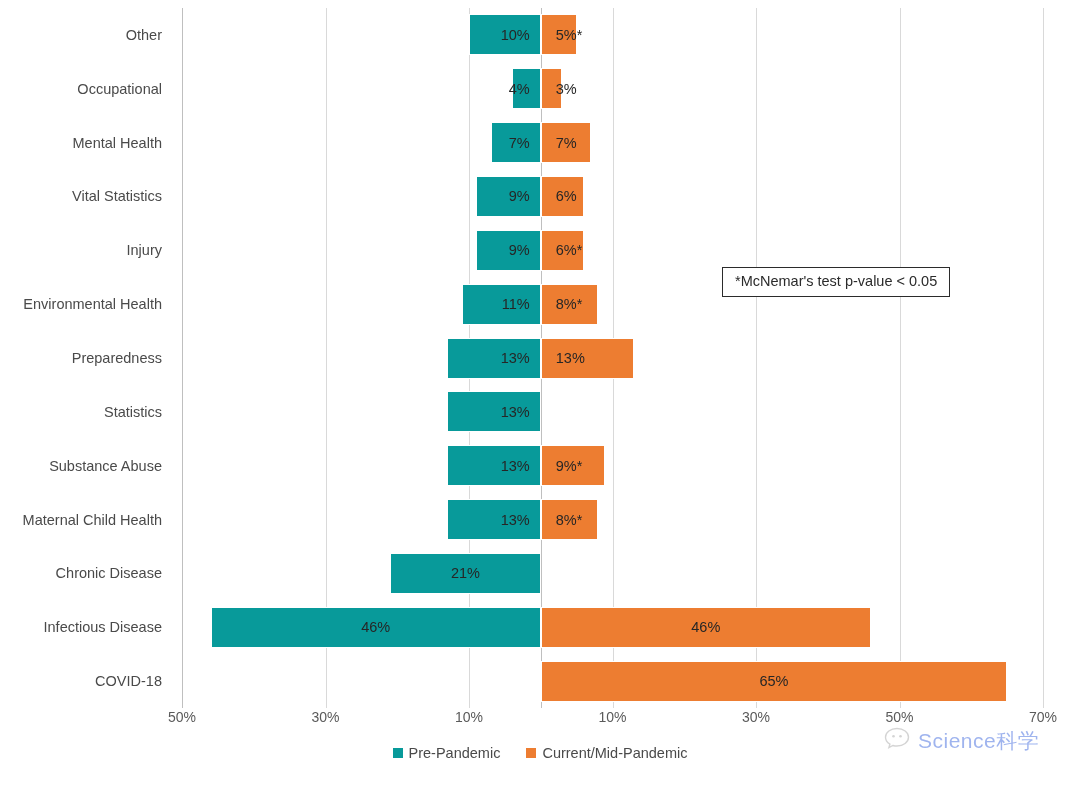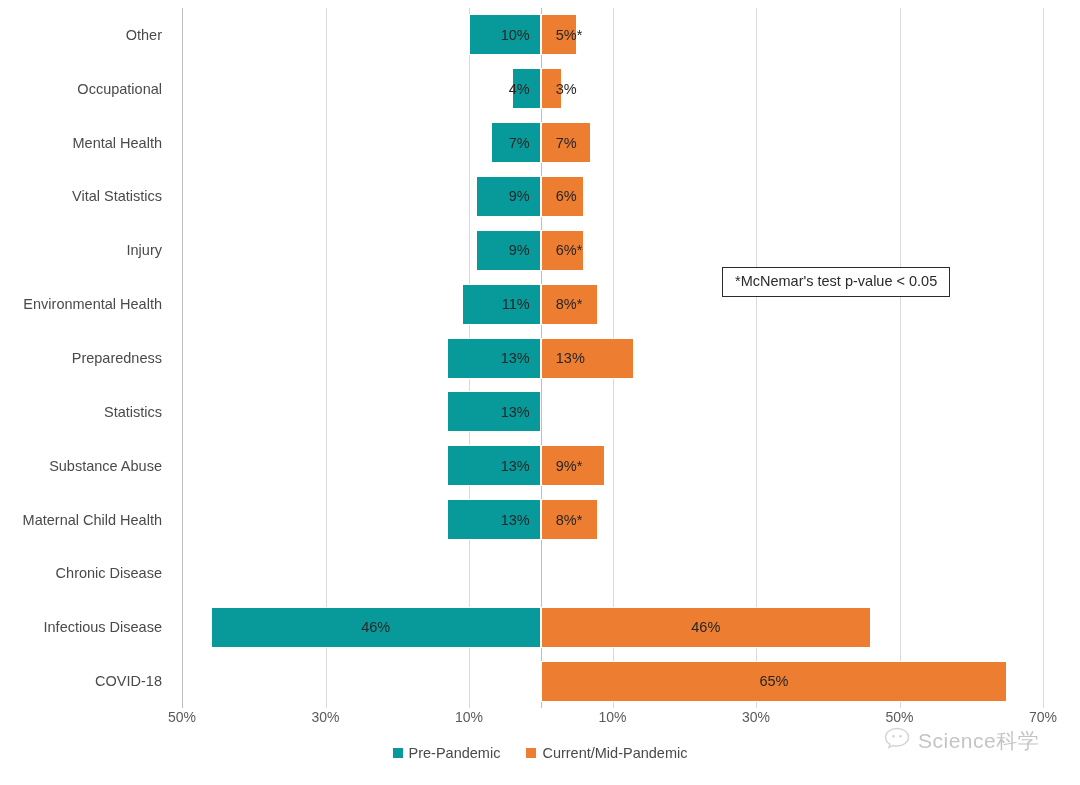--- a/index.html
+++ b/index.html
@@ -155,21 +155,21 @@
     left: 884px;
     top: 726px;
     display: flex;
     align-items: center;
     gap: 4px;
     opacity: 0.42;
     pointer-events: none;
   }
   .watermark-text {
     font-size: 21px;
-    color: #737373;
+    color: #1d4ed8;
     letter-spacing: 0.5px;
     line-height: 1;
     white-space: nowrap;
   }
   .watermark-logo { flex: 0 0 auto; }
 </style>
 </head>
 <body>
 
 <div id="chart-root">
@@ -273,20 +273,23 @@
         </div>
         <div class="row" style="top: 491.038px; height: 41px;">
           <div class="bar left" style="left: 265.475px; width: 93.275px;">
             <span class="bar-label left">13%</span>
           </div>
           <div class="bar right" style="left: 358.75px; width: 57.4px;">
             <span class="bar-label right pad">8%*</span>
           </div>
         </div>
         <div class="row" style="top: 544.885px; height: 41px;">
+          <div class="bar left" style="left: 208.075px; width: 150.675px;">
+            <span class="bar-label left" style="right: auto; left: 50%; transform: translate(-50%, -50%);">21%</span>
+          </div>
         </div>
         <div class="row" style="top: 598.731px; height: 41px;">
           <div class="bar left" style="left: 28.7px; width: 330.05px;">
             <span class="bar-label left" style="right: auto; left: 50%; transform: translate(-50%, -50%);">46%</span>
           </div>
           <div class="bar right" style="left: 358.75px; width: 330.05px;">
             <span class="bar-label right" style="left: 50%; transform: translate(-50%, -50%);">46%</span>
           </div>
         </div>
         <div class="row" style="top: 652.577px; height: 41px;">

